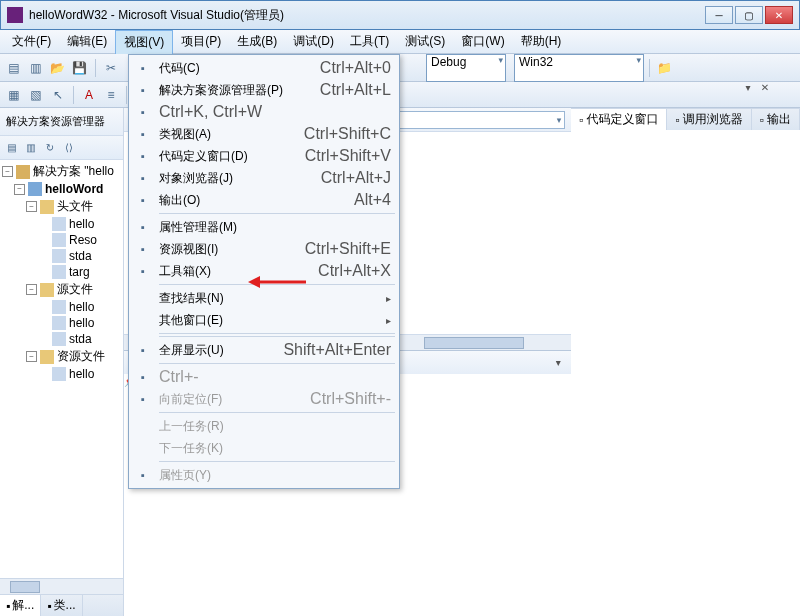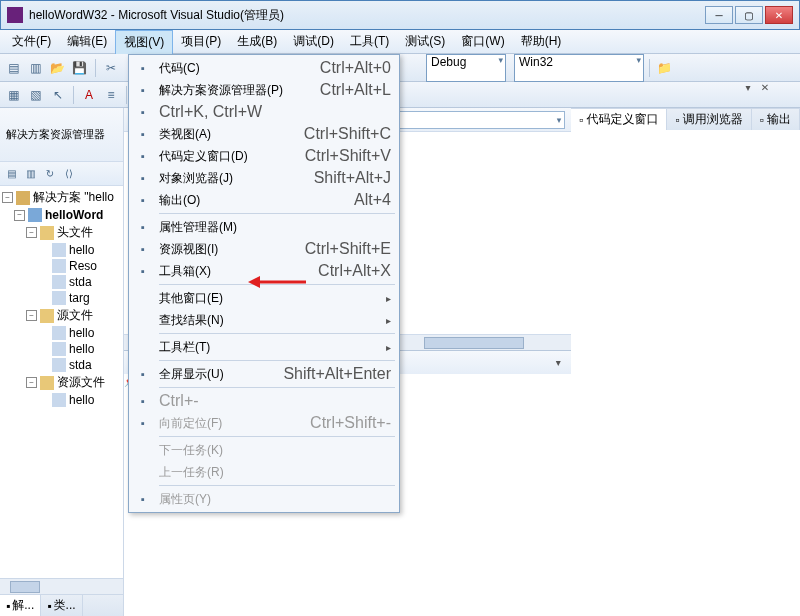--- a/index.html
+++ b/index.html
@@ -19,21 +19,21 @@
 .toolbar { height: 28px; background: linear-gradient(#f2f6fb,#dfe9f5); border-bottom: 1px solid #b8c8dc; display: flex; align-items: center; padding: 0 4px; gap: 2px; }
 .toolbar2 { height: 26px; background: linear-gradient(#f2f6fb,#dfe9f5); border-bottom: 1px solid #b8c8dc; display: flex; align-items: center; padding: 0 4px; gap: 2px; }
 .tb-btn { width: 20px; height: 20px; display:flex;align-items:center;justify-content:center; color:#4a6a8a; }
 .tb-sep { width: 1px; height: 18px; background: #b8c8dc; margin: 0 3px; }
 .tb-dropdown { height: 28px; border: 1px solid #7a9ec4; background: #fff; padding: 0 14px 0 4px; position: relative; display:flex;}
 .tb-dropdown::after { content:"▾"; position:absolute; right:2px; font-size:9px; color:#5a7a9a; }
 
 .main { position: absolute; top: 108px; left: 0; right: 0; bottom: 0; display: flex; }
 
 .left-panel { width: 124px; background: #fff; border-right: 1px solid #ccd8e8; display:flex; flex-direction:column; }
-.panel-title { background: linear-gradient(#f5f8fc,#e6eef8); padding: 19px 6px; font-size: 11px; border-bottom:1px solid #d0dcec;}
+.panel-title { background: linear-gradient(#f5f8fc,#e6eef8); padding: 6px 6px; font-size: 11px; border-bottom:1px solid #d0dcec;}
 .panel-toolbar { height: 24px; background: linear-gradient(#f2f6fb,#e2ecf8); border-bottom:1px solid #d0dcec; display:flex;align-items:center;padding:0 3px;gap:1px;}
 .panel-toolbar .tb-btn { width:18px; height:18px; font-size:10px;}
 .tree { flex:1; padding: 2px; overflow:hidden; font-size:12px; }
 .tree-node { display:flex; align-items:center; padding:1px 0; white-space:nowrap; }
 .tree-indent { display:inline-block; }
 .tree-toggle { width:11px; height:11px; border:1px solid #8a8a8a; background:#fff; display:inline-flex;align-items:center;justify-content:center;font-size:8px;line-height:1;margin-right:3px; color:#555;}
 .tree-icon { width:14px; height:14px; margin-right:3px; display:inline-flex;align-items:center;justify-content:center;font-size:10px;}
 .tree-node.bold .tree-label { font-weight:bold; }
 .left-scroll { height:16px; background:#e8eef6; border-top:1px solid #ccd8e8; position:relative;}
 .left-scroll-thumb { position:absolute; left:10px; top:2px; width:30px; height:12px; background:#c4d4e8; border:1px solid #9ab0ca;}
@@ -329,21 +329,21 @@
       <div class="dd-shortcut">Ctrl+Shift+C</div>
     </div>
     <div class="dd-item">
       <div class="dd-icon">▪</div>
       <div class="dd-label">代码定义窗口(D)</div>
       <div class="dd-shortcut">Ctrl+Shift+V</div>
     </div>
     <div class="dd-item">
       <div class="dd-icon">▪</div>
       <div class="dd-label">对象浏览器(J)</div>
-      <div class="dd-shortcut">Shift+Alt+J</div>
+      <div class="dd-shortcut">Ctrl+Alt+J</div>
     </div>
     <div class="dd-item">
       <div class="dd-icon">▪</div>
       <div class="dd-label">输出(O)</div>
       <div class="dd-shortcut">Alt+4</div>
     </div>
     <div class="dd-sep"></div>
     <div class="dd-item">
       <div class="dd-icon">▪</div>
       <div class="dd-label">属性管理器(M)</div>
@@ -352,57 +352,53 @@
       <div class="dd-icon">▪</div>
       <div class="dd-label">资源视图(I)</div>
       <div class="dd-shortcut">Ctrl+Shift+E</div>
     </div>
     <div class="dd-item">
       <div class="dd-icon">▪</div>
       <div class="dd-label">工具箱(X)</div>
       <div class="dd-shortcut">Ctrl+Alt+X</div>
     </div>
     <div class="dd-sep"></div>
+    <div class="dd-item dd-sub">
+      <div class="dd-icon"></div>
+      <div class="dd-label">查找结果(N)</div>
+    </div>
     <div class="dd-item dd-sub">
       <div class="dd-icon"></div>
       <div class="dd-label">其他窗口(E)</div>
     </div>
-    <div class="dd-item dd-sub">
-      <div class="dd-icon"></div>
-      <div class="dd-label">查找结果(N)</div>
-    </div>
-    <div class="dd-sep"></div>
-    <div class="dd-item dd-sub">
-      <div class="dd-icon"></div>
-      <div class="dd-label">工具栏(T)</div>
-    </div>
+    <div class="dd-sep"></div>
     <div class="dd-sep"></div>
     <div class="dd-item">
       <div class="dd-icon">▪</div>
       <div class="dd-label">全屏显示(U)</div>
       <div class="dd-shortcut">Shift+Alt+Enter</div>
     </div>
     <div class="dd-sep"></div>
     <div class="dd-item disabled">
       <div class="dd-icon">▪</div>
       <div class="dd-shortcut">Ctrl+-</div>
     </div>
     <div class="dd-item disabled">
       <div class="dd-icon">▪</div>
       <div class="dd-label">向前定位(F)</div>
       <div class="dd-shortcut">Ctrl+Shift+-</div>
     </div>
     <div class="dd-sep"></div>
+    <div class="dd-item disabled">
+      <div class="dd-icon"></div>
+      <div class="dd-label">上一任务(R)</div>
+    </div>
     <div class="dd-item disabled">
       <div class="dd-icon"></div>
       <div class="dd-label">下一任务(K)</div>
-    </div>
-    <div class="dd-item disabled">
-      <div class="dd-icon"></div>
-      <div class="dd-label">上一任务(R)</div>
     </div>
     <div class="dd-sep"></div>
     <div class="dd-item disabled">
       <div class="dd-icon">▪</div>
       <div class="dd-label">属性页(Y)</div>
     </div>
   </div>
 
 <svg class="red-arrow" style="top:272px;left:248px" width="60" height="20">
   <line x1="58" y1="10" x2="8" y2="10" stroke="#e02020" stroke-width="3"></line>

